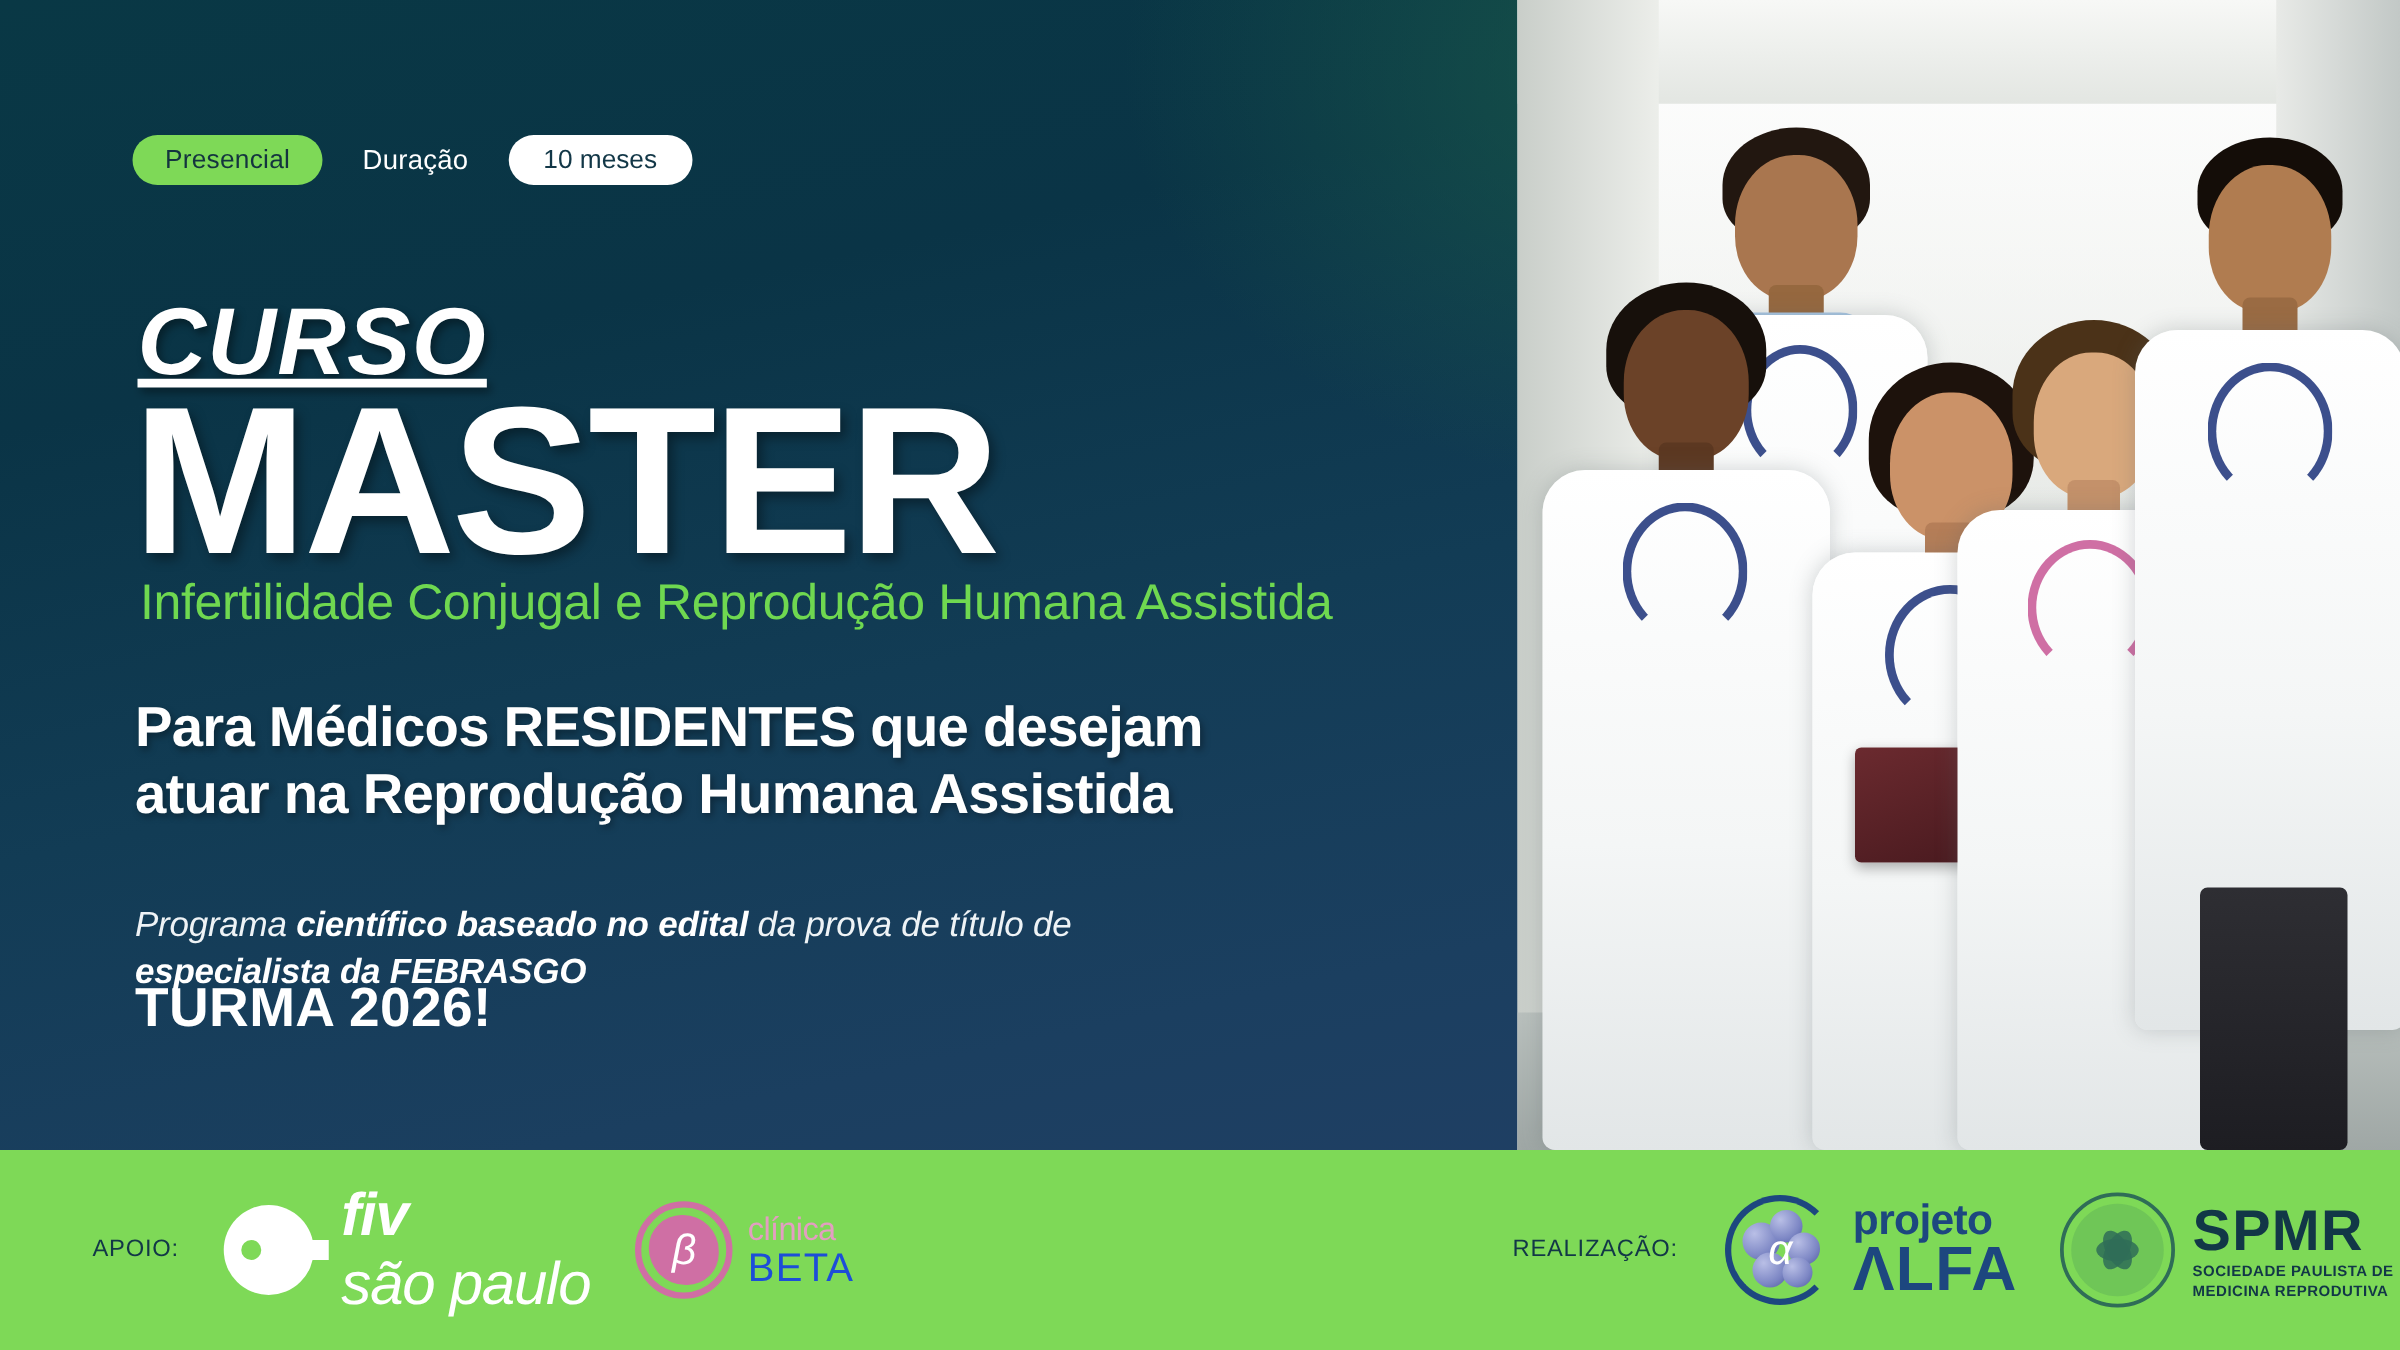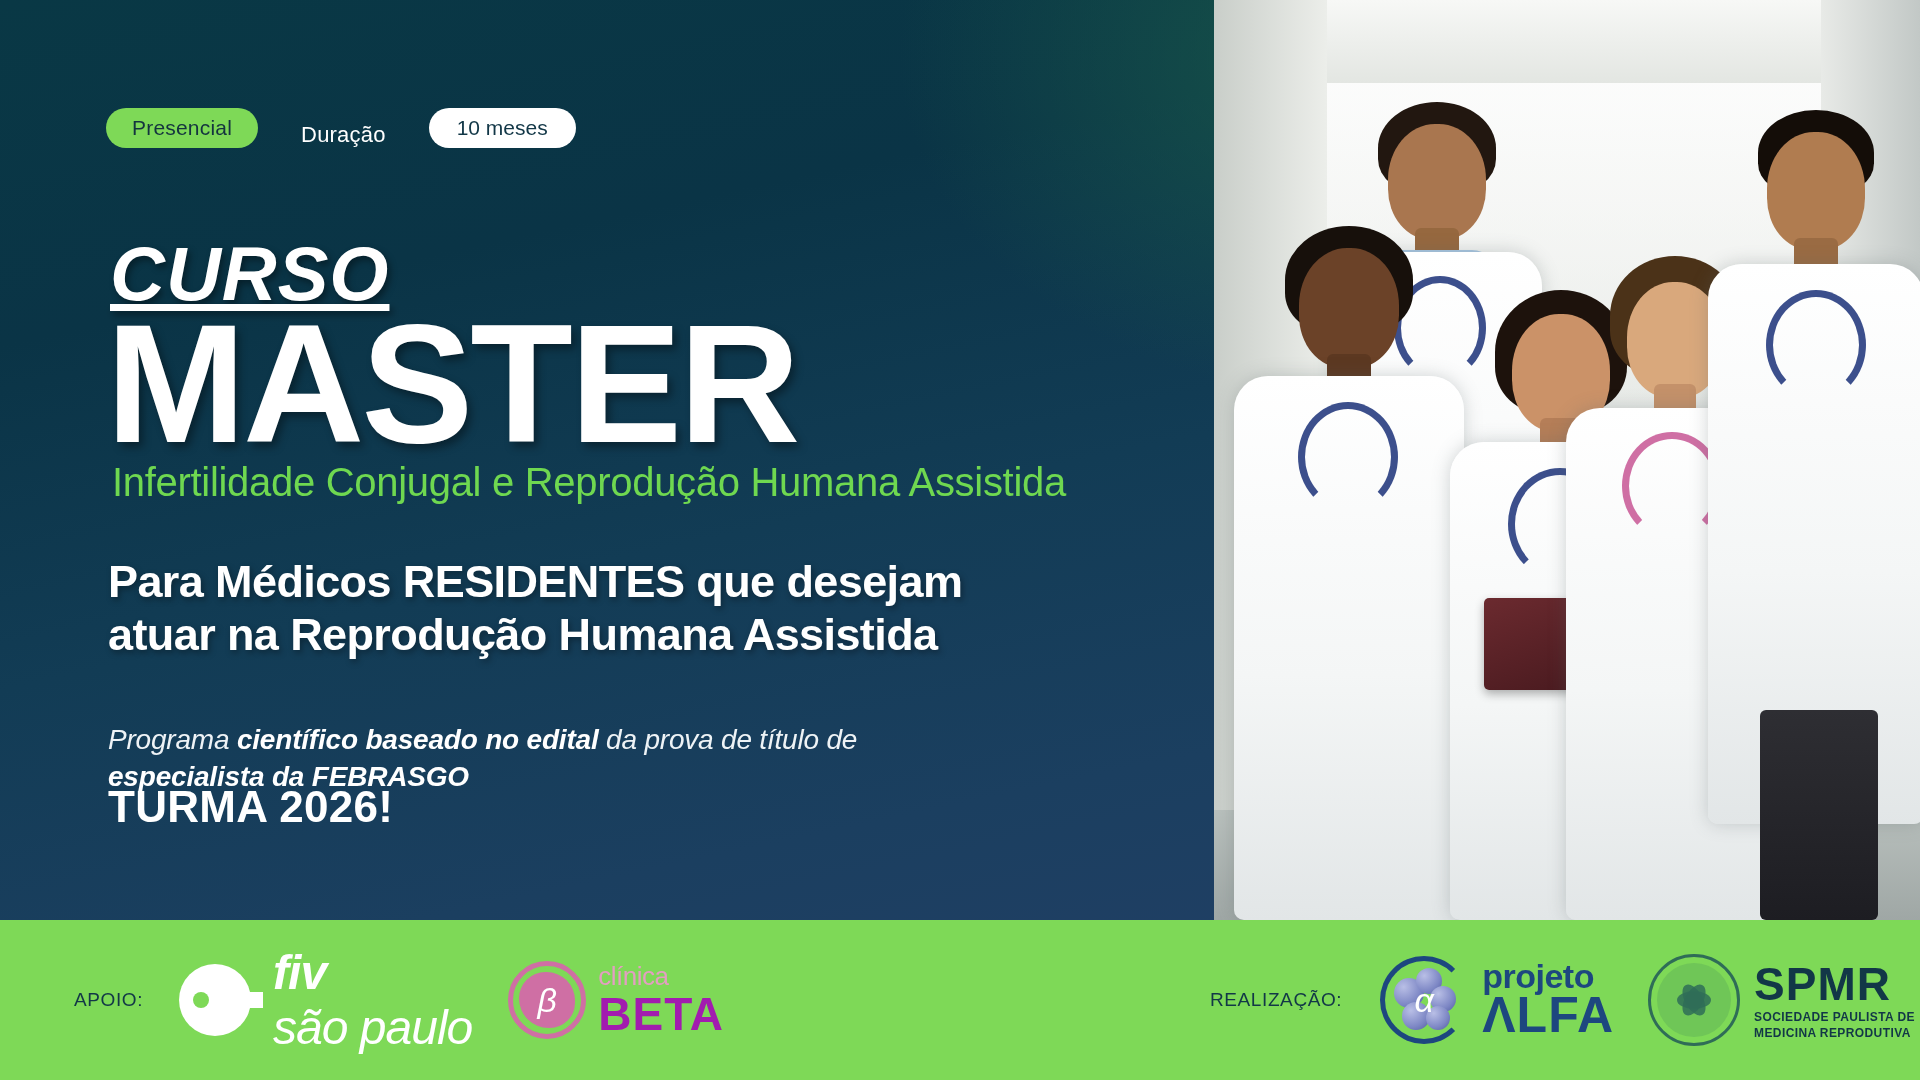--- a/index.html
+++ b/index.html
@@ -54,21 +54,21 @@
     background:linear-gradient(180deg,#a9c8e4,#7fa9cf);}
   .head{position:absolute;left:50%;transform:translateX(-50%);border-radius:48% 48% 44% 44%;}
   .hair{position:absolute;left:50%;transform:translateX(-50%);border-radius:50% 50% 38% 38%;}
   .neck{position:absolute;left:50%;transform:translateX(-50%);border-radius:6px;}
   .steth{position:absolute;border-radius:50%;border:7px solid #3c4f8c;
     border-bottom-color:transparent;}
 
   
   .copy{position:absolute;left:106px;top:0;width:1100px;height:920px;}
 
-  .badges{position:absolute;top:108px;left:0;display:flex;align-items:flex-end;gap:43px;}
+  .badges{position:absolute;top:108px;left:0;display:flex;align-items:center;gap:32px;}
   .pill-green{
     background:#7ed957;color:#14343f;font-size:21px;font-weight:400;
     padding:8px 26px;border-radius:20px;letter-spacing:.2px;
   }
   .dur-label{color:#ffffff;font-size:22px;font-weight:400;letter-spacing:.2px;}
   .pill-white{
     background:#ffffff;color:#123747;font-size:21px;font-weight:500;
     padding:8px 28px;border-radius:20px;
   }
 
@@ -131,21 +131,21 @@
 
   
   .beta{display:flex;align-items:center;gap:12px;}
   .beta-mark{position:relative;width:78px;height:78px;}
   .beta-mark .ring{position:absolute;inset:0;border-radius:50%;border:5px solid #cf6fa4;}
   .beta-mark .blob{position:absolute;left:11px;top:11px;width:56px;height:56px;border-radius:48% 52% 46% 54%;background:#cf6fa4;}
   .beta-mark .g{position:absolute;left:0;top:0;width:100%;height:100%;
     display:flex;align-items:center;justify-content:center;color:#fff;font-size:34px;font-style:italic;}
   .beta-txt{display:flex;flex-direction:column;line-height:1;}
   .beta-txt .c{color:#e39ec1;font-size:26px;font-weight:300;letter-spacing:-.5px;}
-  .beta-txt .bb{color:#a21caf;font-size:46px;font-weight:bold;letter-spacing:1px;margin-top:2px;}
+  .beta-txt .bb{color:#1d4ed8;font-size:32px;font-weight:normal;letter-spacing:1px;margin-top:2px;}
 
   
   .alfa{display:flex;align-items:center;gap:10px;}
   .alfa-mark{position:relative;width:96px;height:96px;}
   .alfa-mark .orb{position:absolute;inset:4px;border-radius:50%;
     border:5px solid #1d477f;border-right-color:transparent;}
   .alfa-mark .cluster{position:absolute;left:16px;top:16px;width:64px;height:64px;}
   .alfa-mark .ball{position:absolute;border-radius:50%;
     background:radial-gradient(circle at 32% 30%, #b9bfe6, #7c86c4 62%, #4e5a9e 100%);}
   .alfa-mark .a{position:absolute;left:0;top:0;width:100%;height:100%;

